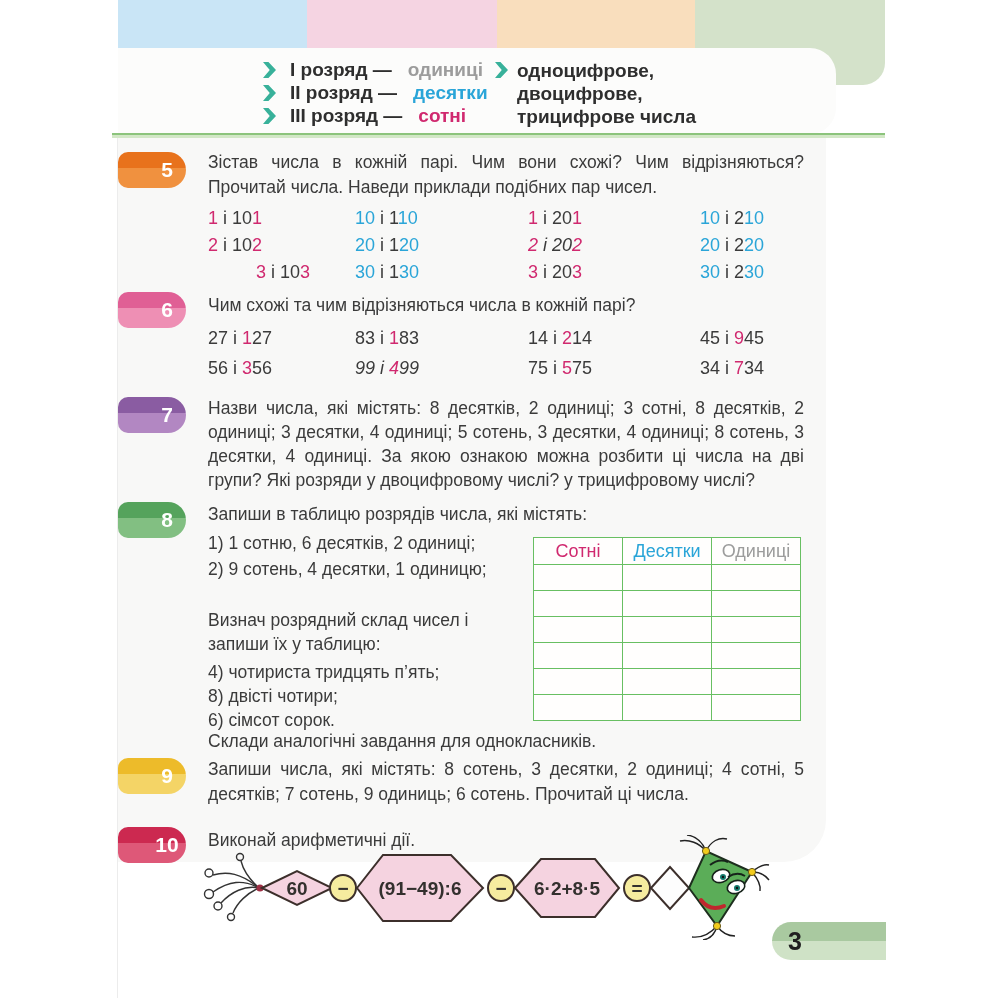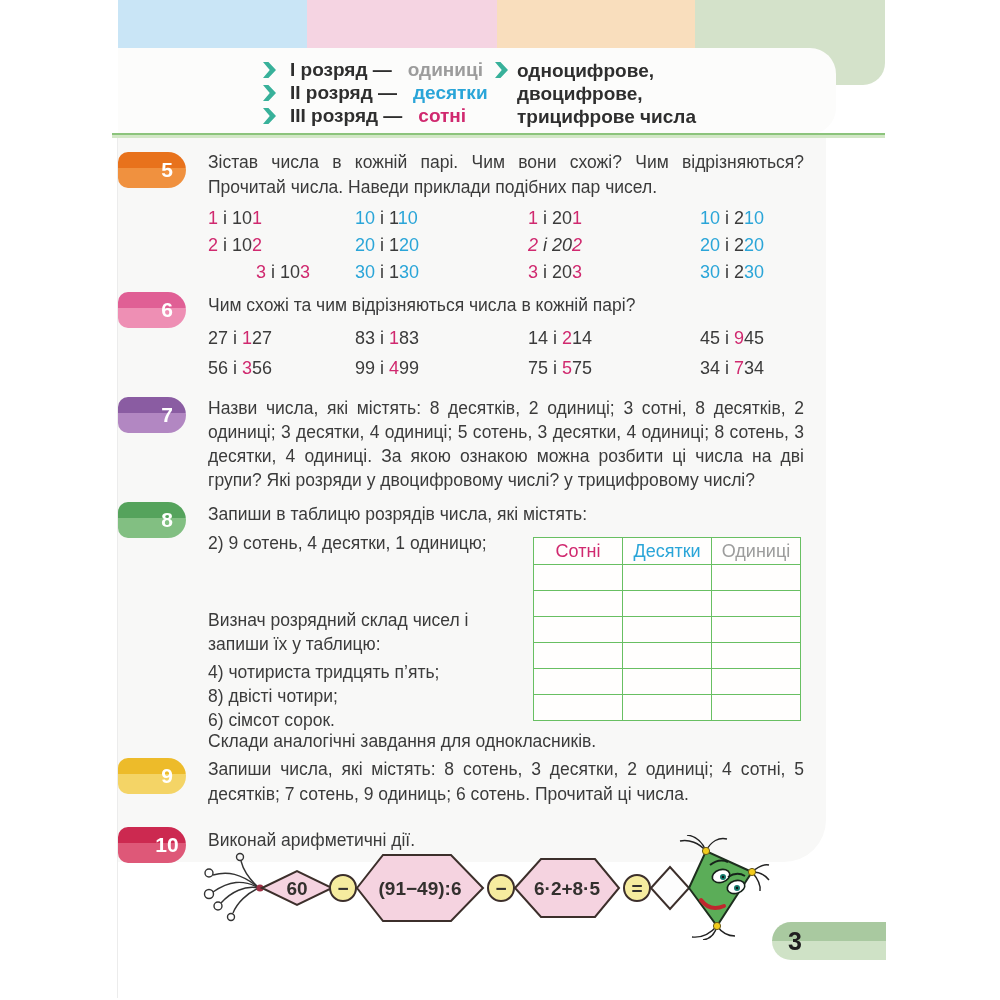--- a/index.html
+++ b/index.html
@@ -141,36 +141,37 @@
 <div class="ttext" style="top:293px">Чим схожі та чим відрізняються числа в кожній парі?</div>
 <div id="t6-pairs">
     <div class="pair-row" style="top: 328px;">
       <span class="pair" style="left: 0px;"><span>27</span><span> і </span><span class="c-magenta">1</span><span>27</span></span>
       <span class="pair" style="left: 147px;"><span>83</span><span> і </span><span class="c-magenta">1</span><span>83</span></span>
       <span class="pair" style="left: 320px;"><span>14</span><span> і </span><span class="c-magenta">2</span><span>14</span></span>
       <span class="pair" style="left: 492px;"><span>45</span><span> і </span><span class="c-magenta">9</span><span>45</span></span>
     </div>
     <div class="pair-row" style="top: 358px;">
       <span class="pair" style="left: 0px;"><span>56</span><span> і </span><span class="c-magenta">3</span><span>56</span></span>
-      <span class="pair" style="left: 147px;"><span>99</span><span> і </span><span class="c-magenta">4</span><span>99</span></span>
+      <span class="pair" style="left: 147px; font-style: italic;"><span>99</span><span> і </span><span class="c-magenta">4</span><span>99</span></span>
       <span class="pair" style="left: 320px;"><span>75</span><span> і </span><span class="c-magenta">5</span><span>75</span></span>
       <span class="pair" style="left: 492px;"><span>34</span><span> і </span><span class="c-magenta">7</span><span>34</span></span>
     </div>
   </div>
 
 <div class="badge" style="top: 397px; background: linear-gradient(rgb(138, 92, 162) 0%, rgb(138, 92, 162) 45%, rgb(178, 135, 194) 45%, rgb(178, 135, 194) 100%);">
   <span class="badge-num">7</span>
 </div>
 <div class="ttext just lh24" style="top:396px">Назви числа, які містять: 8 десятків, 2 одиниці; 3 сотні, 8 десятків, 2 одиниці; 3 десятки, 4 одиниці; 5 сотень, 3 десятки, 4 одиниці; 8 сотень, 3 десятки, 4 одиниці. За якою ознакою можна розбити ці числа на дві групи? Які розряди у двоцифровому числі? у трицифровому числі?</div>
 
 <div class="badge" style="top: 502px; background: linear-gradient(rgb(85, 163, 92) 0%, rgb(85, 163, 92) 45%, rgb(130, 191, 130) 45%, rgb(130, 191, 130) 100%);">
   <span class="badge-num">8</span>
 </div>
 <div class="ttext" style="top:502px">Запиши в таблицю розрядів числа, які містять:</div>
 <div class="ttext" style="top:530px;line-height:26px">
+  <div class="list-line">1) 1 сотню, 6 десятків, 2 одиниці;</div>
   <div class="list-line">2) 9 сотень, 4 десятки, 1 одиницю;</div>
 </div>
 <div class="ttext lh24" style="top:608px;width:310px">Визнач розрядний склад чисел і запиши їх у таблицю:</div>
 <div class="ttext lh24" style="top:660px">
   <div class="list-line">4) чотириста тридцять п’ять;</div>
   <div class="list-line">8) двісті чотири;</div>
   <div class="list-line">6) сімсот сорок.</div>
 </div>
 <div class="ttext" style="top:729px">Склади аналогічні завдання для однокласників.</div>
 

